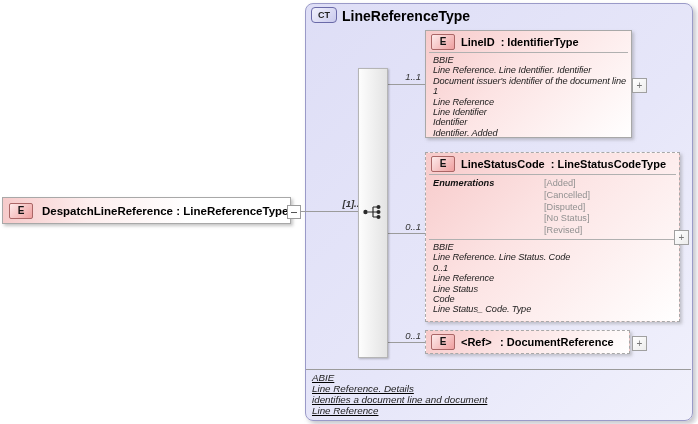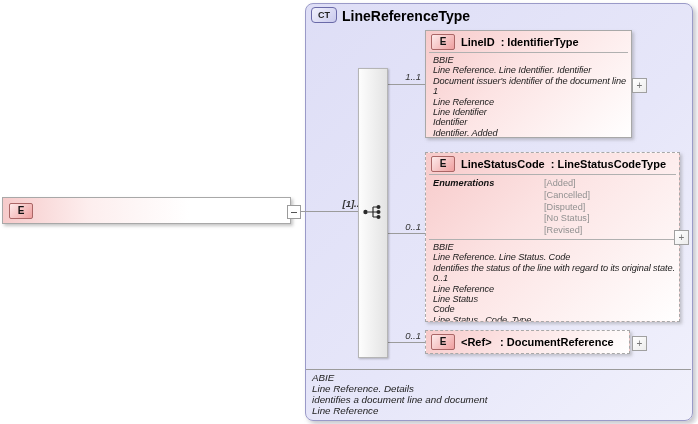--- a/index.html
+++ b/index.html
@@ -107,21 +107,21 @@
 
   .enum-section { display:flex; padding:3px 0 2px 7px; height:59px; overflow:hidden; }
   .enum-label {
     width:60px; flex:0 0 60px;
     font-size:9.2px; font-style:italic; font-weight:bold; color:#111;
   }
   .enum-values { padding-left:7px;margin-left:44px; }
   .enum-value { font-size:9.2px; color:#909090; line-height:11.8px; white-space:nowrap; }
 
   
-  .ct-footer { position:absolute; left:312px; top:372px; width:372px; }
+  .ct-footer { position:absolute; left:312px; top:372px; width:372px;text-decoration:underline; }
   .footer-line {
     font-size:9.8px; font-style:italic; color:#222;
     line-height:11px; white-space:nowrap;
   }
 </style>
 </head>
 <body>
 
 <div class="stage">
 
@@ -145,20 +145,21 @@
   <svg class="seq-icon" width="24" height="18" viewBox="0 0 24 18">
     <circle cx="4.5" cy="9" r="2.2" fill="#2a2a2a"></circle>
     <path d="M6.5 9 H12 M12 4 V14 M12 4 H16 M12 9 H16 M12 14 H16" stroke="#2a2a2a" stroke-width="1.2" fill="none"></path>
     <circle cx="17.5" cy="4" r="2" fill="#2a2a2a"></circle>
     <circle cx="17.5" cy="9" r="2" fill="#2a2a2a"></circle>
     <circle cx="17.5" cy="14" r="2" fill="#2a2a2a"></circle>
   </svg>
 
   <div class="root-elem">
     <span class="e-badge">E</span>
+    <span class="title">DespatchLineReference : LineReferenceType</span>
   </div>
   <div class="collapse-box">
     <span class="dash"></span>
   </div>
 
   <div class="child-box solid" style="left:425px; top:30px; width:205px; height:106px;">
     <div class="box-header">
       <span class="e-badge">E</span>
       <span class="name w33">LineID</span>
       <span class="type">: IdentifierType</span>
@@ -191,21 +192,20 @@
         <div class="enum-value">[Cancelled]</div>
         <div class="enum-value">[Disputed]</div>
         <div class="enum-value">[No Status]</div>
         <div class="enum-value">[Revised]</div>
       </div>
     </div>
     <div class="box-sep"></div>
     <div class="box-desc">
       <div class="desc-line">BBIE</div>
       <div class="desc-line">Line Reference. Line Status. Code</div>
-      <div class="desc-line">Identifies the status of the line with regard to its original state.</div>
       <div class="desc-line">0..1</div>
       <div class="desc-line">Line Reference</div>
       <div class="desc-line">Line Status</div>
       <div class="desc-line">Code</div>
       <div class="desc-line">Line Status_ Code. Type</div>
     </div>
   </div>
   <div class="plus-btn" style="left:674px; top:230px;">+</div>
 
   <div class="child-box dashed" style="left:425px; top:330px; width:203px; height:22px;">

